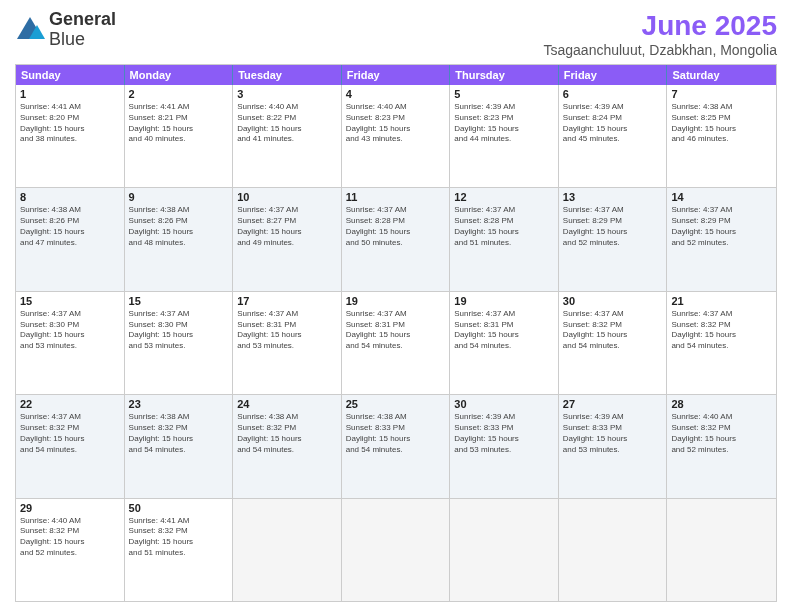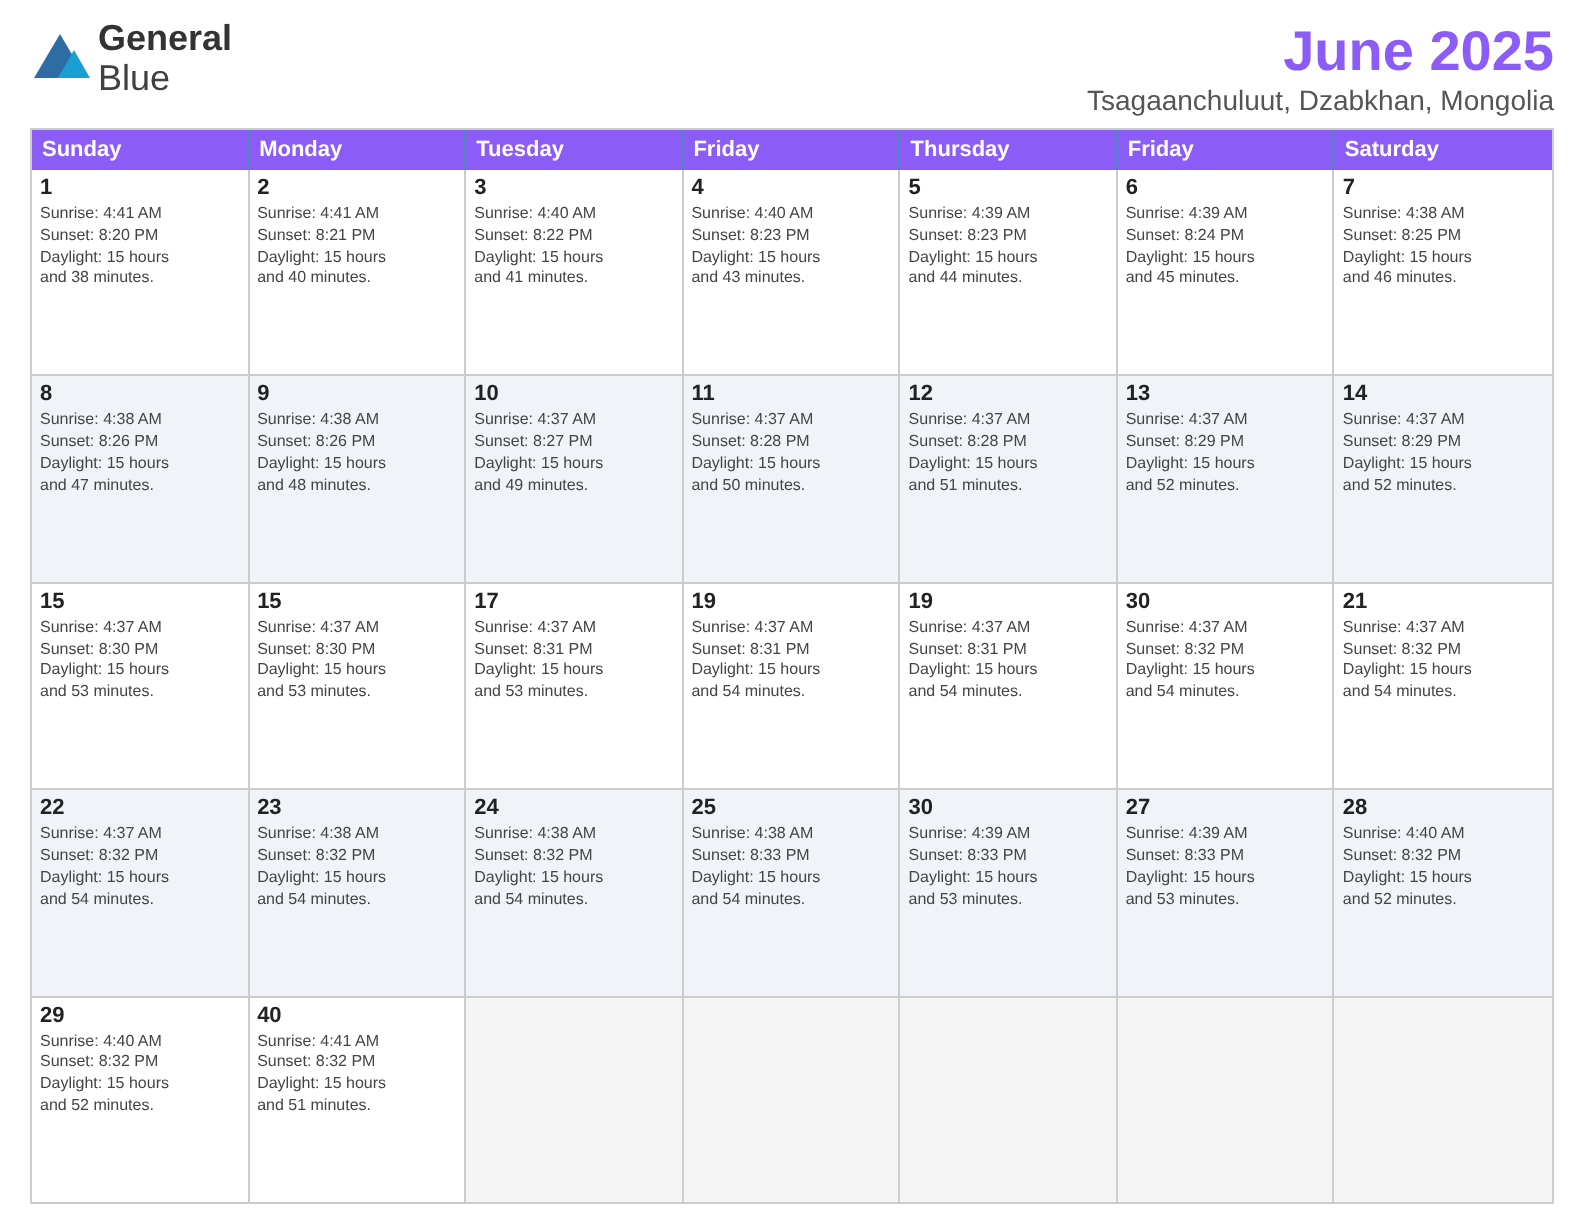--- a/index.html
+++ b/index.html
@@ -354,21 +354,21 @@
         </div>
         <div class="cal-week">
           <div class="cal-cell">
             <span class="day-num">29</span>
             <div class="day-info" style="white-space: pre-line;">Sunrise: 4:40 AM
 Sunset: 8:32 PM
 Daylight: 15 hours
 and 52 minutes.</div>
           </div>
           <div class="cal-cell">
-            <span class="day-num">40</span>
+            <span class="day-num">50</span>
             <div class="day-info" style="white-space: pre-line;">Sunrise: 4:41 AM
 Sunset: 8:32 PM
 Daylight: 15 hours
 and 51 minutes.</div>
           </div>
           <div class="cal-cell empty"></div>
           <div class="cal-cell empty"></div>
           <div class="cal-cell empty"></div>
           <div class="cal-cell empty"></div>
           <div class="cal-cell empty"></div>

